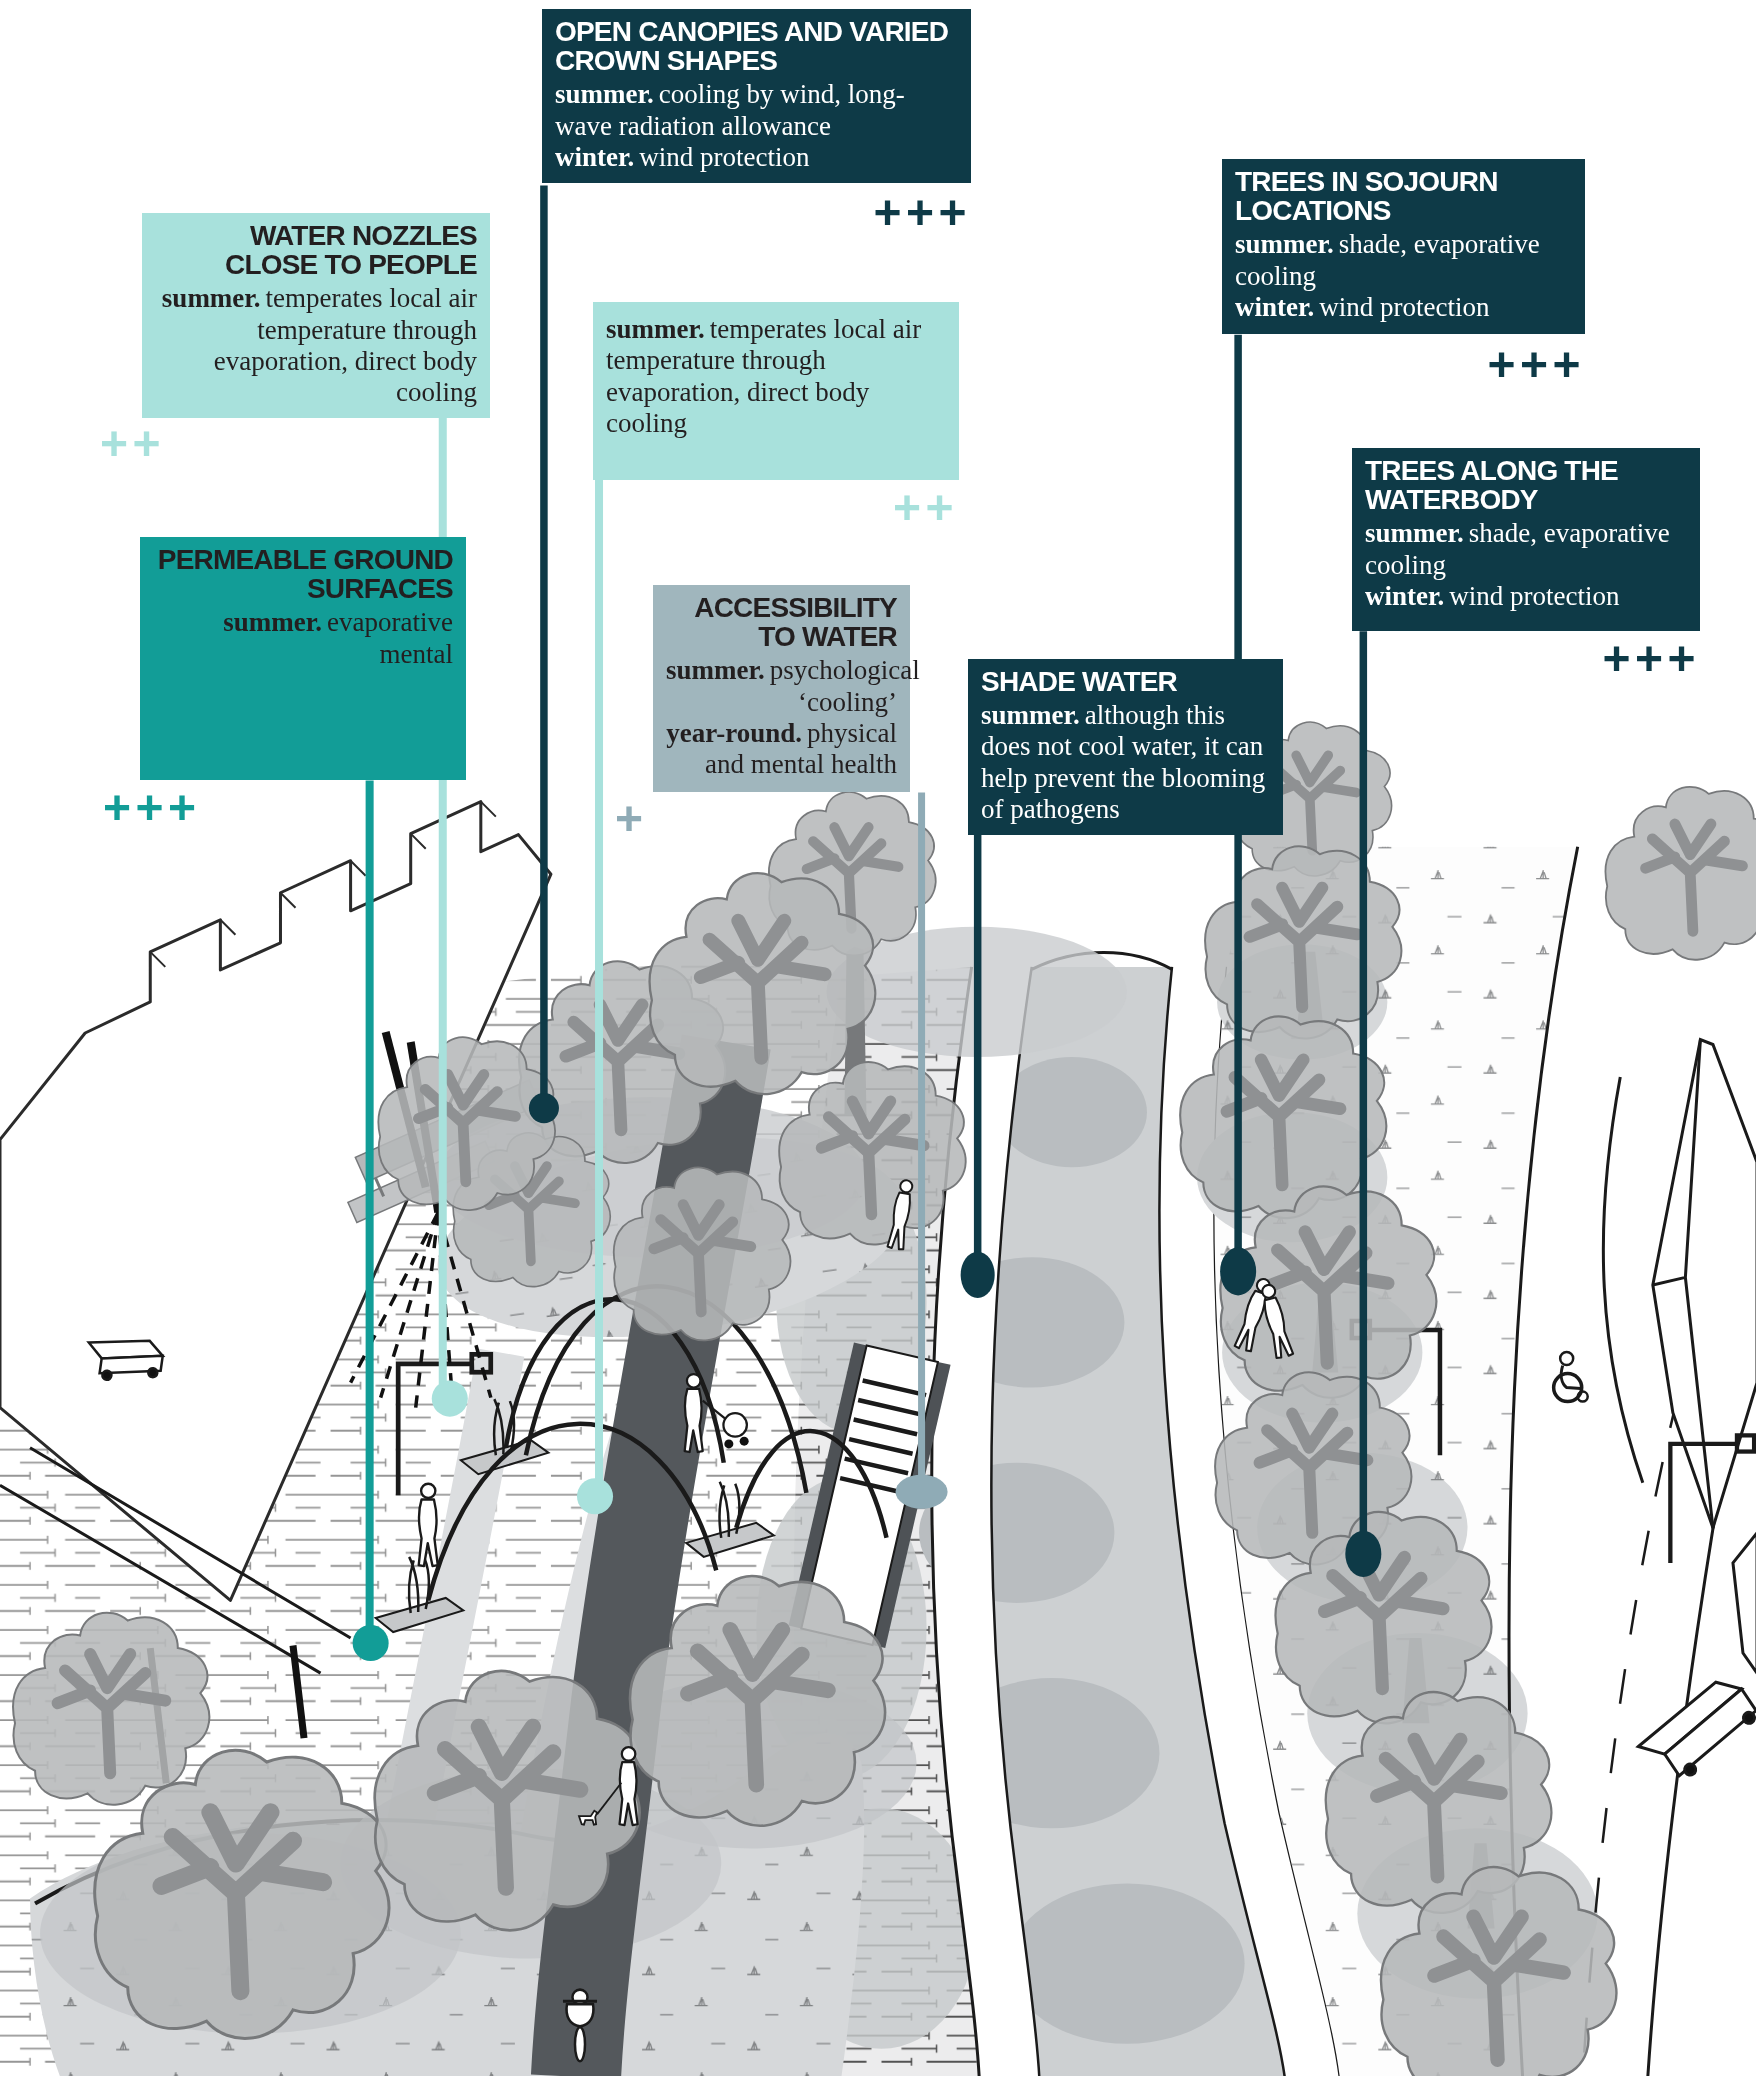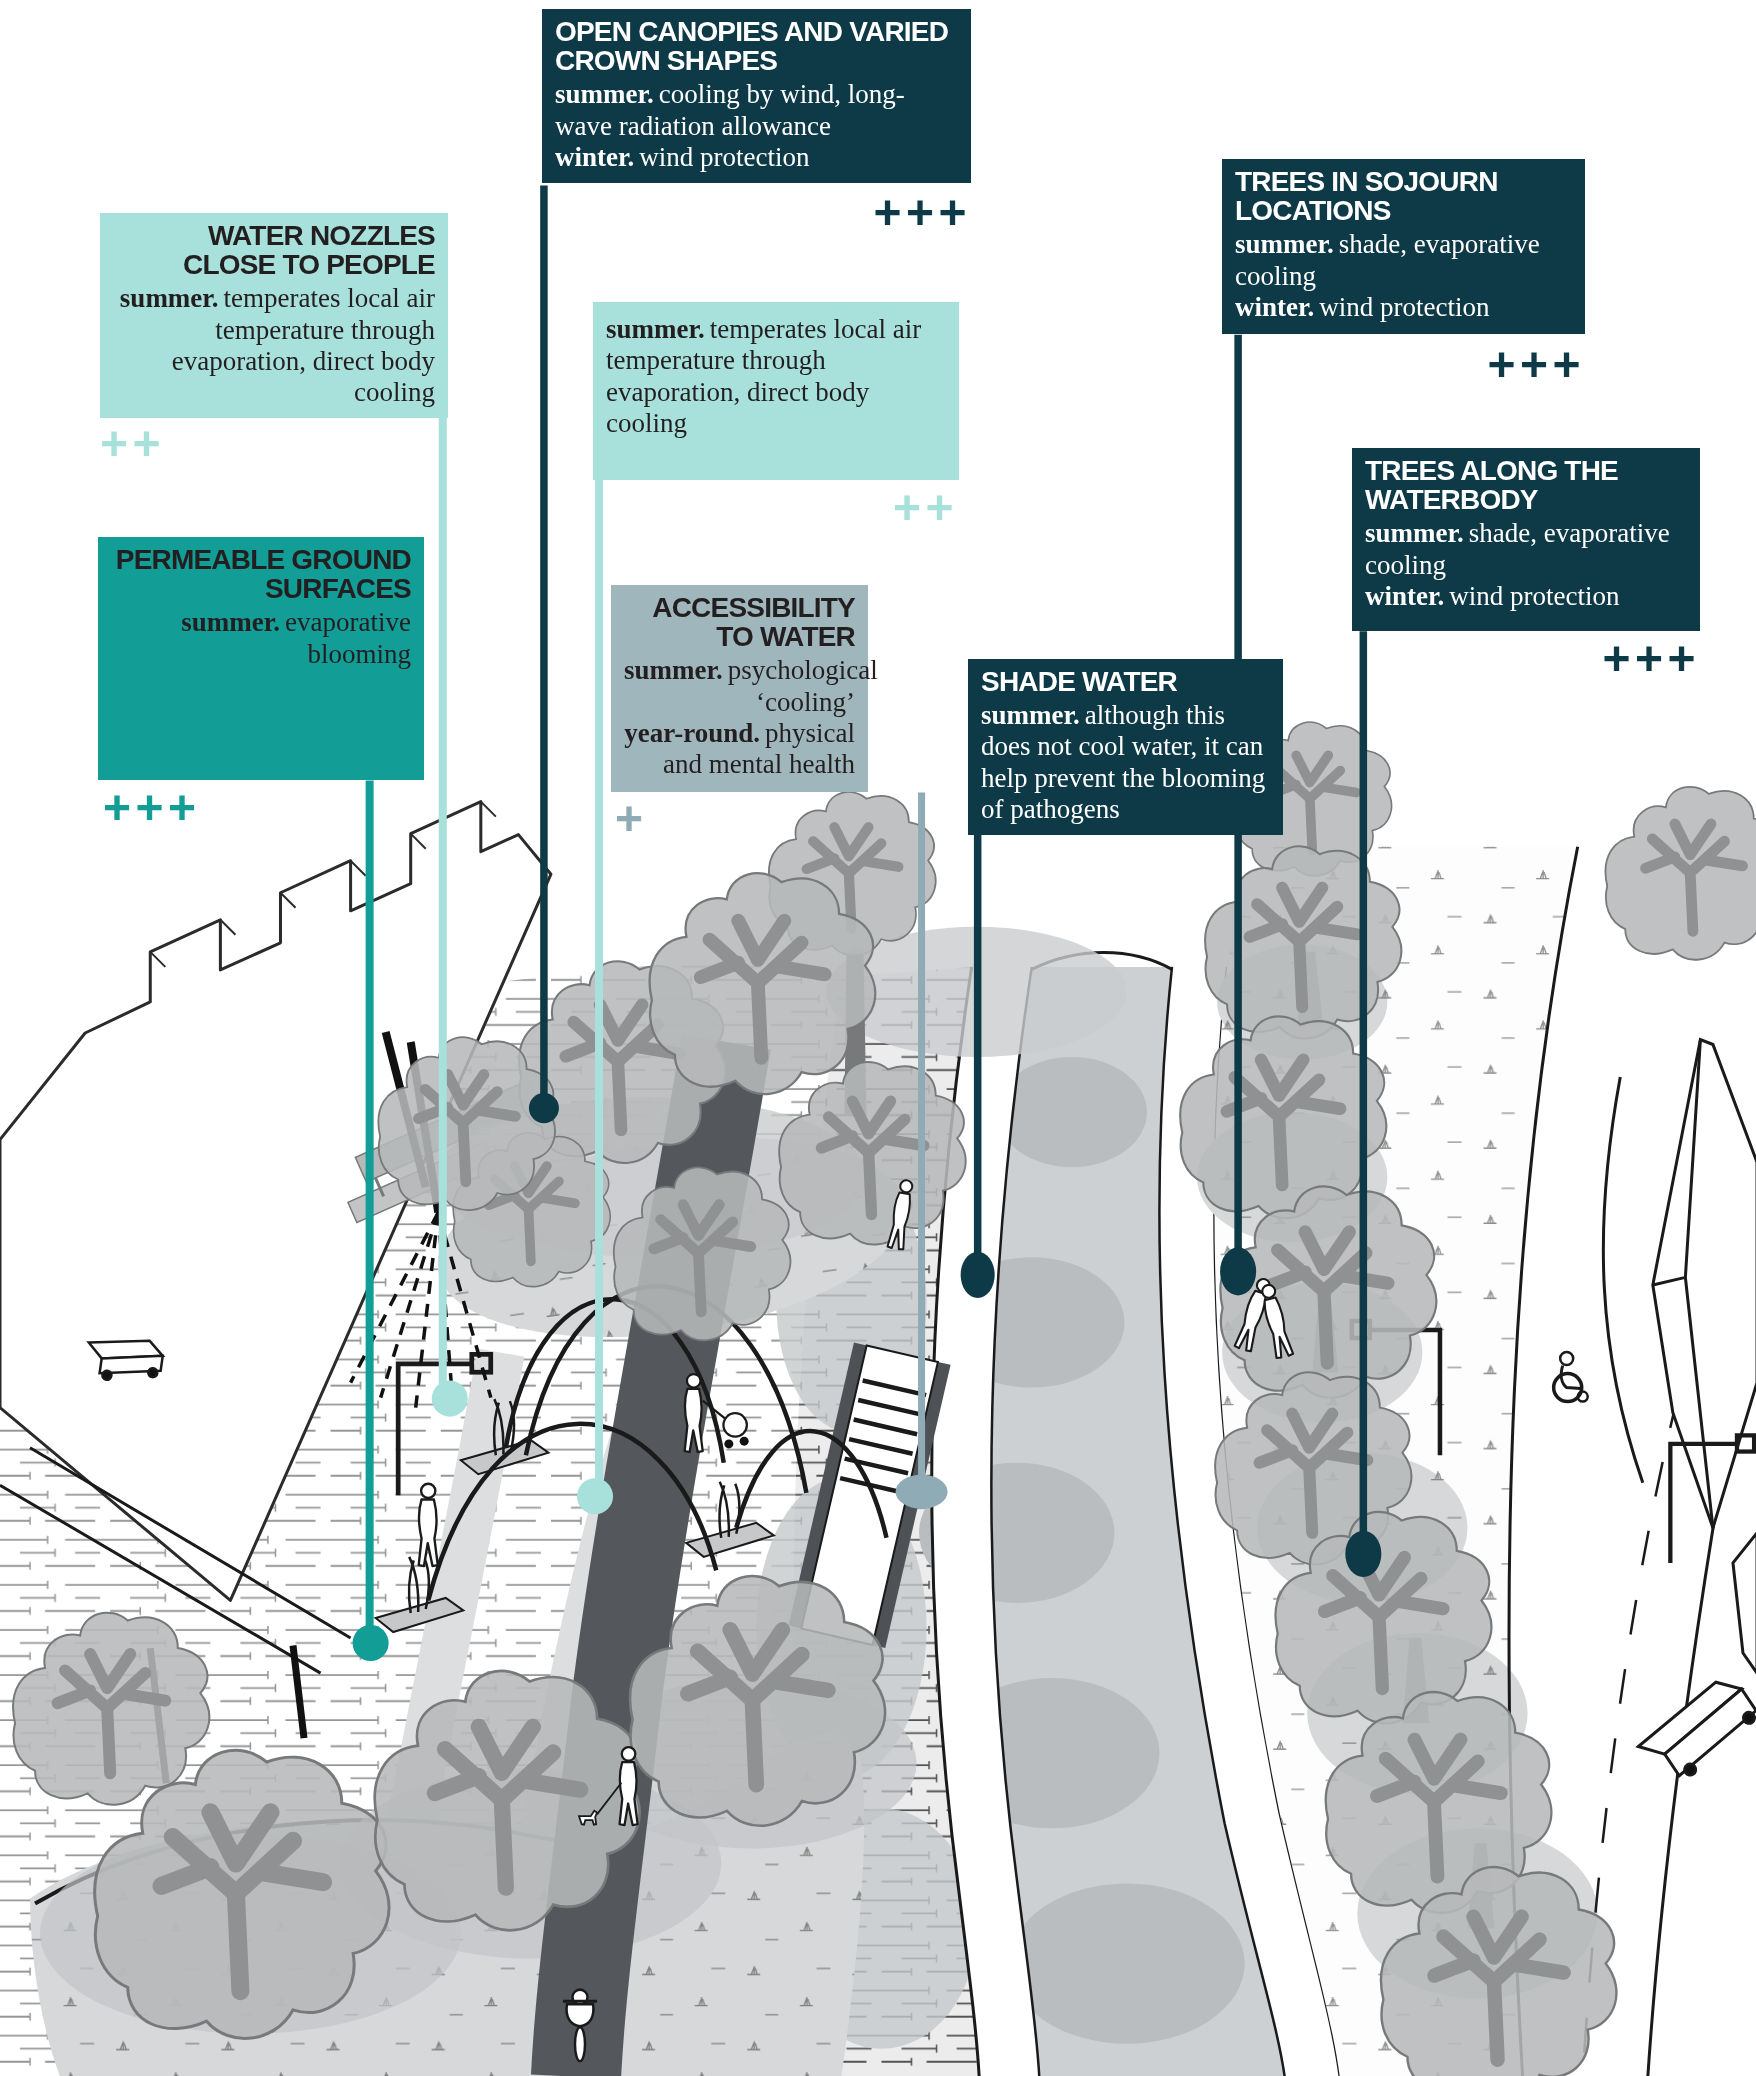--- a/index.html
+++ b/index.html
@@ -3,21 +3,21 @@
 <meta charset="utf-8">
 <style>
   html,body{margin:0;padding:0;background:#fff;}
   body{width:1757px;height:2077px;position:relative;font-family:"Liberation Sans",sans-serif;overflow:hidden;}
   #scene{position:absolute;left:0;top:0;}
   .callout{position:absolute;box-sizing:border-box;padding:8px 13px 10px 13px;}
   .navy-bg{background:var(--navy);color:#ffffff;}
   .mint-bg{background:var(--mint);color:var(--text_dark);}
   .teal-bg{background:var(--teal);color:var(--text_dark);}
   .slate-bg{background:var(--slate);color:var(--text_dark);}
-  .right{text-align:right;}
+  .right{text-align:right;margin-left:42px;}
   .co-title{font-size:28px;font-weight:bold;line-height:1.04;letter-spacing:-0.8px;text-transform:uppercase;}
   .co-body{font-size:27px;line-height:1.16;margin-top:4px;font-family:Liberation Serif, serif;}
   .co-body p{margin:0;}
   .co-label{font-weight:bold;margin-right:5px;}
   .co-acc .co-title{max-width:235px;margin-left:auto;}
   .rating{position:absolute;font-weight:bold;font-size:48px;letter-spacing:4.5px;line-height:1;}
   .rt-navy{color:var(--navy);} .rt-mint{color:var(--mint);} .rt-teal{color:var(--teal);} .rt-slate{color:var(--slate_line);}
   .ra-right{text-align:right;width:160px;}
 </style>
 </head>
@@ -337,21 +337,21 @@
   <div class="co-body">
     <p><span class="co-label">summer.</span><span>shade, evaporative cooling</span></p>
     <p><span class="co-label">winter.</span><span>wind protection</span></p>
   </div>
 </div>
 <div class="rating rt-navy ra-right" style="left:1540px;top:635px;">+++</div>
 
 <div class="callout teal-bg right" style="left:98px;top:537px;width:326px;min-height:243px;">
   <div class="co-title">PERMEABLE GROUND SURFACES</div>
   <div class="co-body">
-    <p><span class="co-label">summer.</span><span>evaporative blooming</span></p>
+    <p><span class="co-label">summer.</span><span>evaporative mental</span></p>
   </div>
 </div>
 <div class="rating rt-teal" style="left:103px;top:784px;">+++</div>
 
 <div class="callout slate-bg right co-acc" style="left:611px;top:585px;width:257px;min-height:207px;">
   <div class="co-title">ACCESSIBILITY TO WATER</div>
   <div class="co-body">
     <p><span class="co-label">summer.</span><span>psychological ‘cooling’</span></p>
     <p><span class="co-label">year-round.</span><span>physical and mental health</span></p>
   </div>

